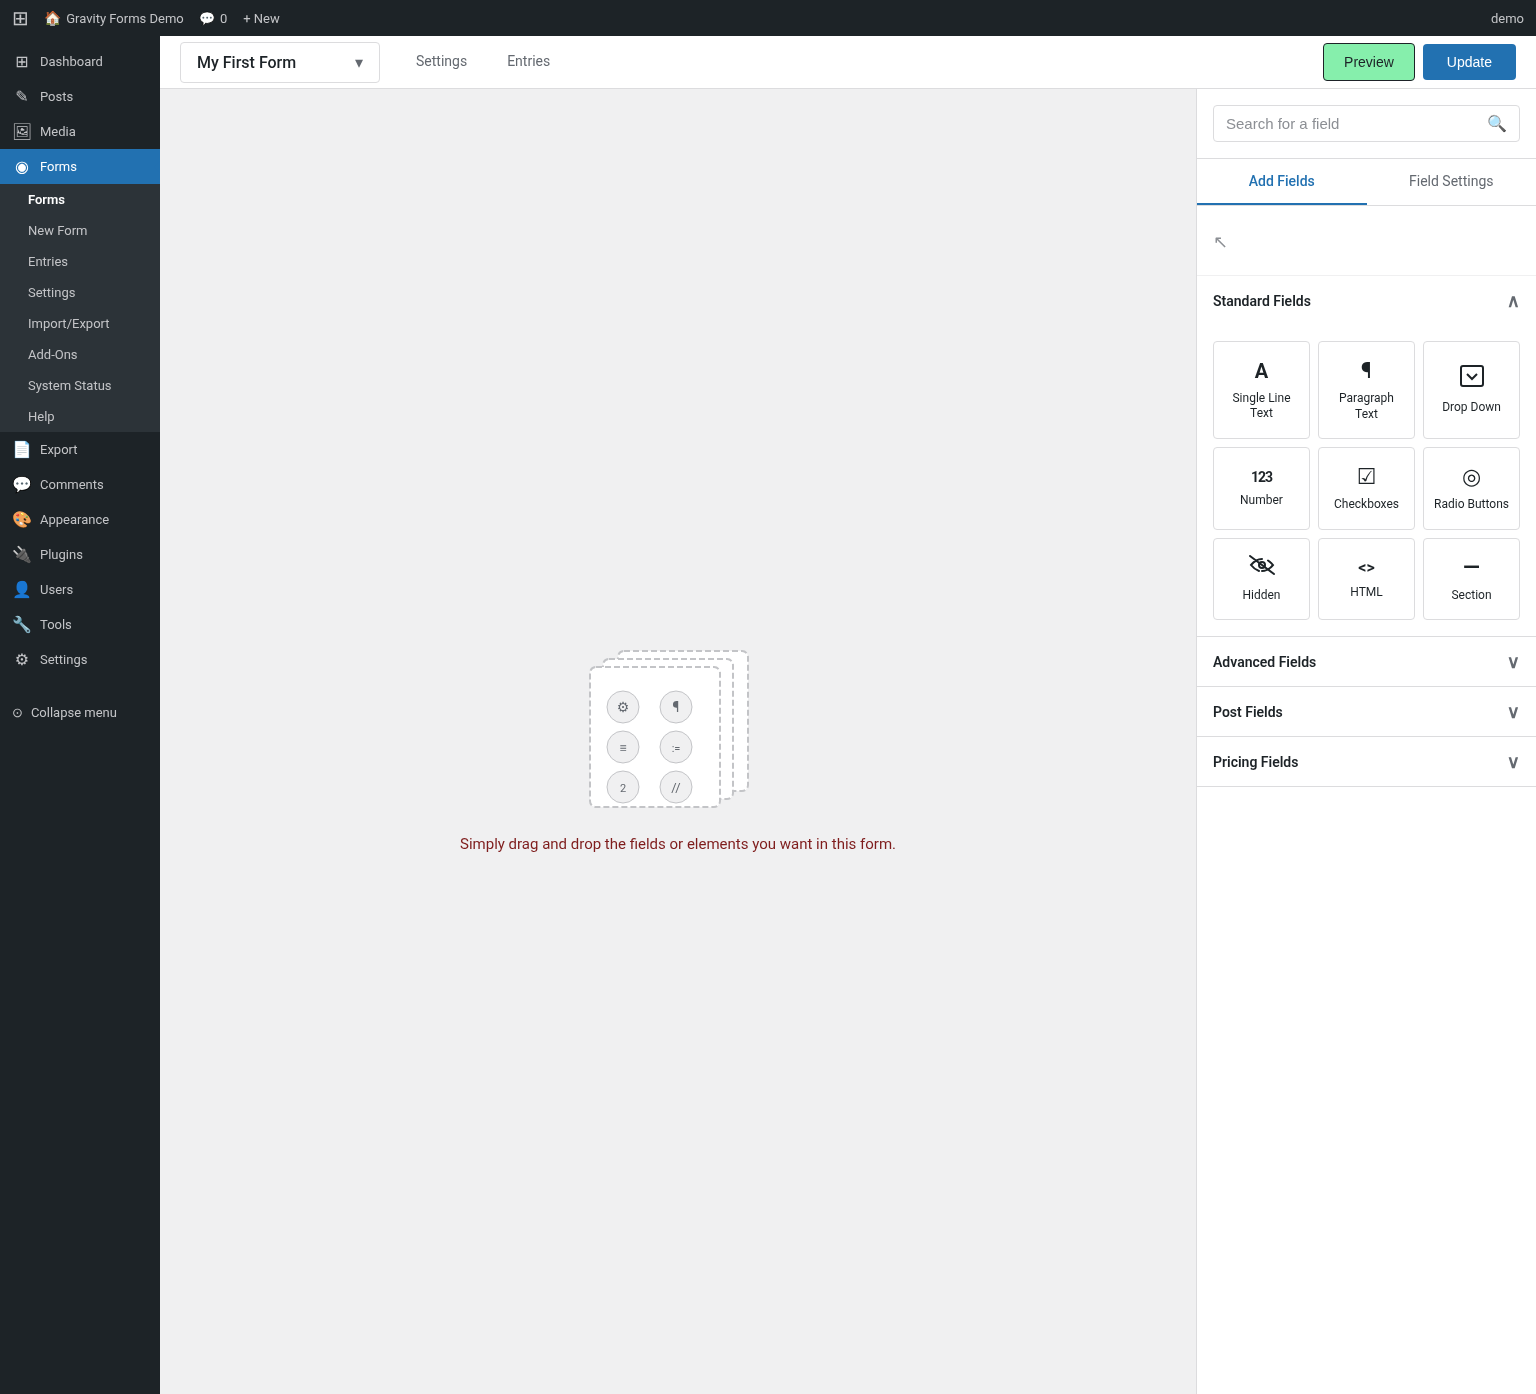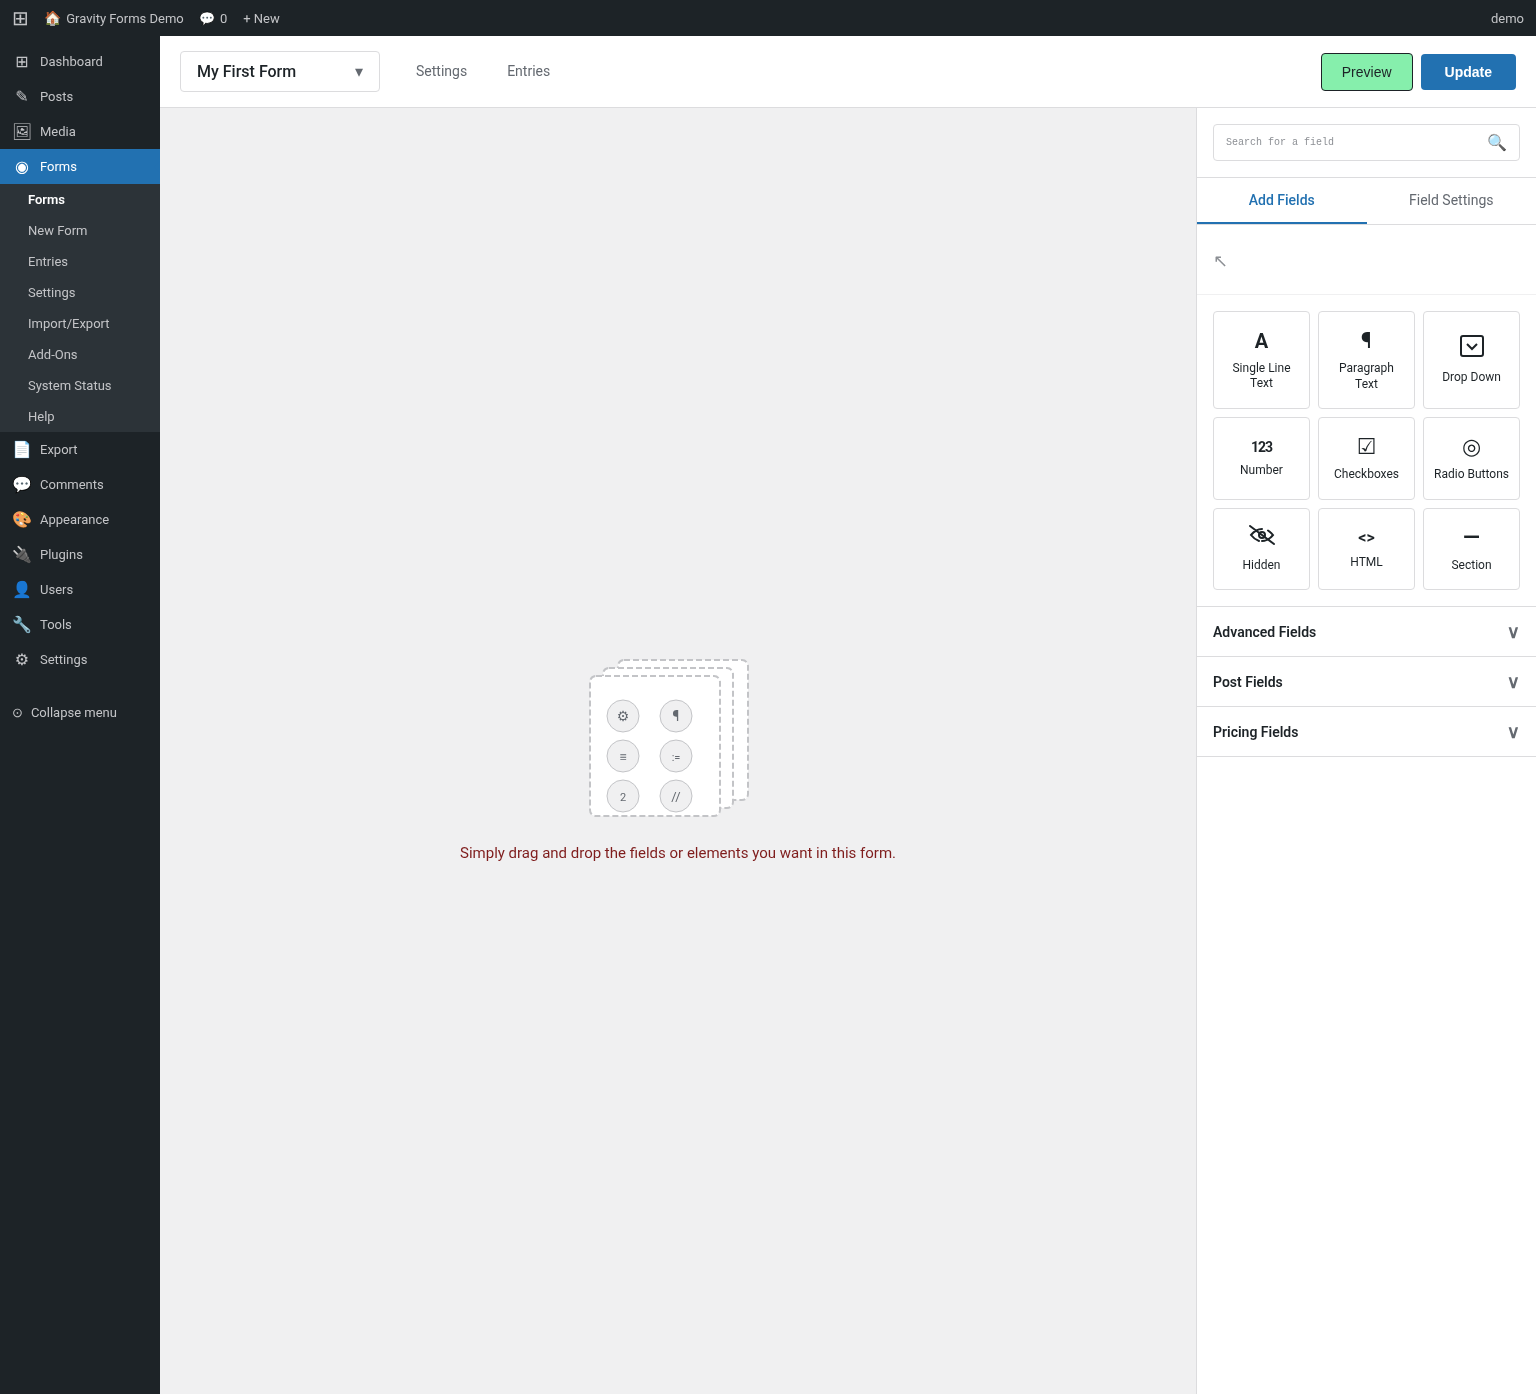--- a/index.html
+++ b/index.html
@@ -56,21 +56,21 @@
       flex-direction: column;
       background: #f0f0f1;
       overflow: hidden;
     }
 
     
     #top-bar {
       background: #fff;
       border-bottom: 1px solid #dcdcde;
       padding: 0 20px;
-      height: 72px;
+      height: 53px;
       display: flex;
       align-items: center;
       gap: 0;
     }
     #form-selector {
       display: flex;
       align-items: center;
       gap: 8px;
       border: 1px solid #dcdcde;
       border-radius: 4px;
@@ -101,21 +101,21 @@
       font-weight: 500;
       cursor: pointer;
       color: #1d2327;
     }
     #update-btn {
       background: #2271b1;
       border: none;
       border-radius: 4px;
       padding: 10px 24px;
       font-size: 14px;
-      font-weight: 700;
+      font-weight: 400;
       cursor: pointer;
       color: #fff;
     }
 
     
     #form-editor {
       display: flex;
       flex: 1;
       overflow: hidden;
     }
@@ -167,25 +167,24 @@
       align-items: center;
       border: 1px solid #dcdcde;
       border-radius: 4px;
       padding: 8px 12px;
       gap: 8px;
       background: #fff;
     }
     #field-search {
       border: none;
       outline: none;
-      font-size: 10px;
+      font-size: 15px;
       color: #14532d;
       flex: 1;
       background: transparent;
-      font-family: Liberation Mono, monospace;
     }
     #field-search::placeholder { color: #8c8f94; }
     .search-icon { color: #8c8f94; font-size: 16px; }
 
     
     #panel-tabs {
       display: flex;
       border-bottom: 1px solid #dcdcde;
     }
     .panel-tab {
@@ -428,20 +427,24 @@
         <div id="panel-tabs">
           <div class="panel-tab active">Add Fields</div>
           <div class="panel-tab">Field Settings</div>
         </div>
 
         <div id="drag-hint">
           <span class="cursor-icon">↖</span>
         </div>
 
         <div class="fields-section">
+          <div class="fields-section-header">
+            <span>Standard Fields</span>
+            <span class="section-toggle">∧</span>
+          </div>
           <div class="field-grid">
 
             <div class="field-card">
               <span class="field-icon" style="font-size:20px; font-weight:bold; color:#1d2327;">A</span>
               <span class="field-label">Single Line Text</span>
             </div>
 
             <div class="field-card">
               <span class="field-icon" style="font-size:22px; color:#1d2327;">¶</span>
               <span class="field-label">Paragraph Text</span>

